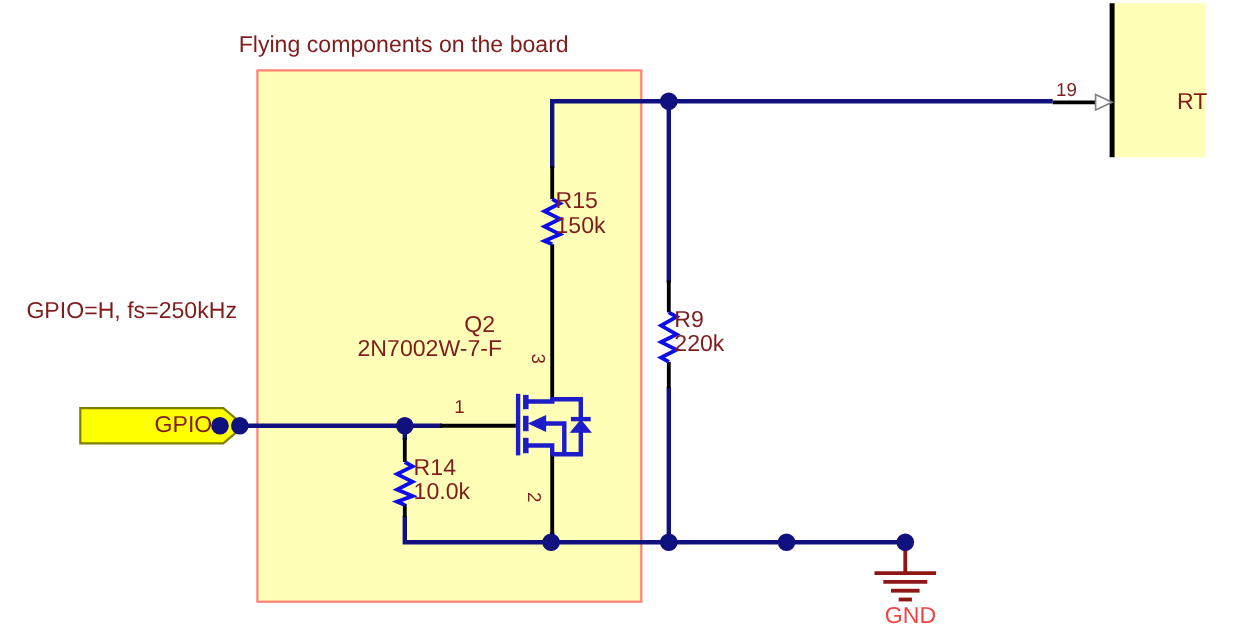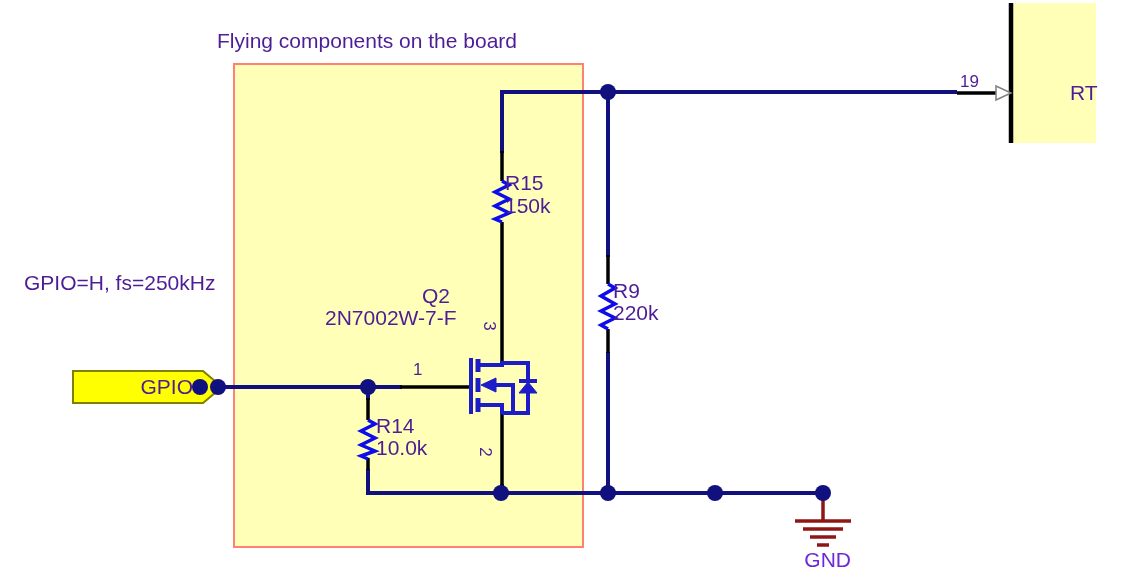--- a/index.html
+++ b/index.html
@@ -1,25 +1,25 @@
 <!DOCTYPE html>
 <html><head>
 <meta charset="utf-8">
 <style>
   html,body{margin:0;padding:0;background:#ffffff;}
   .stage{
     position:relative;width:1131px;height:579px;background:#ffffff;overflow:hidden;
     font-family:"Liberation Sans", sans-serif;color:#000;
   }
   .stage svg{position:absolute;left:0;top:0;}
-  .lbl{position:absolute;white-space:nowrap;font-size:21px;line-height:22px;color:#4c1d95;}
+  .lbl{position:absolute;white-space:nowrap;font-size:21px;line-height:22px;color:#7f1d1d;}
   .pin-num{font-size:17px;line-height:17px;}
   .pin-vert{width:20px;height:20px;text-align:center;transform:rotate(90deg);}
   .center{text-align:right;}
-  .maroon{color:#6d28d9;}
+  .maroon{color:#ef4444;}
   .note{line-height:25px;}
 </style>
 </head>
 <body>
 
 <div class="stage">
 
   <svg width="1131" height="579" viewBox="0 0 1131 579">
 
     <g stroke="#FF8075">

